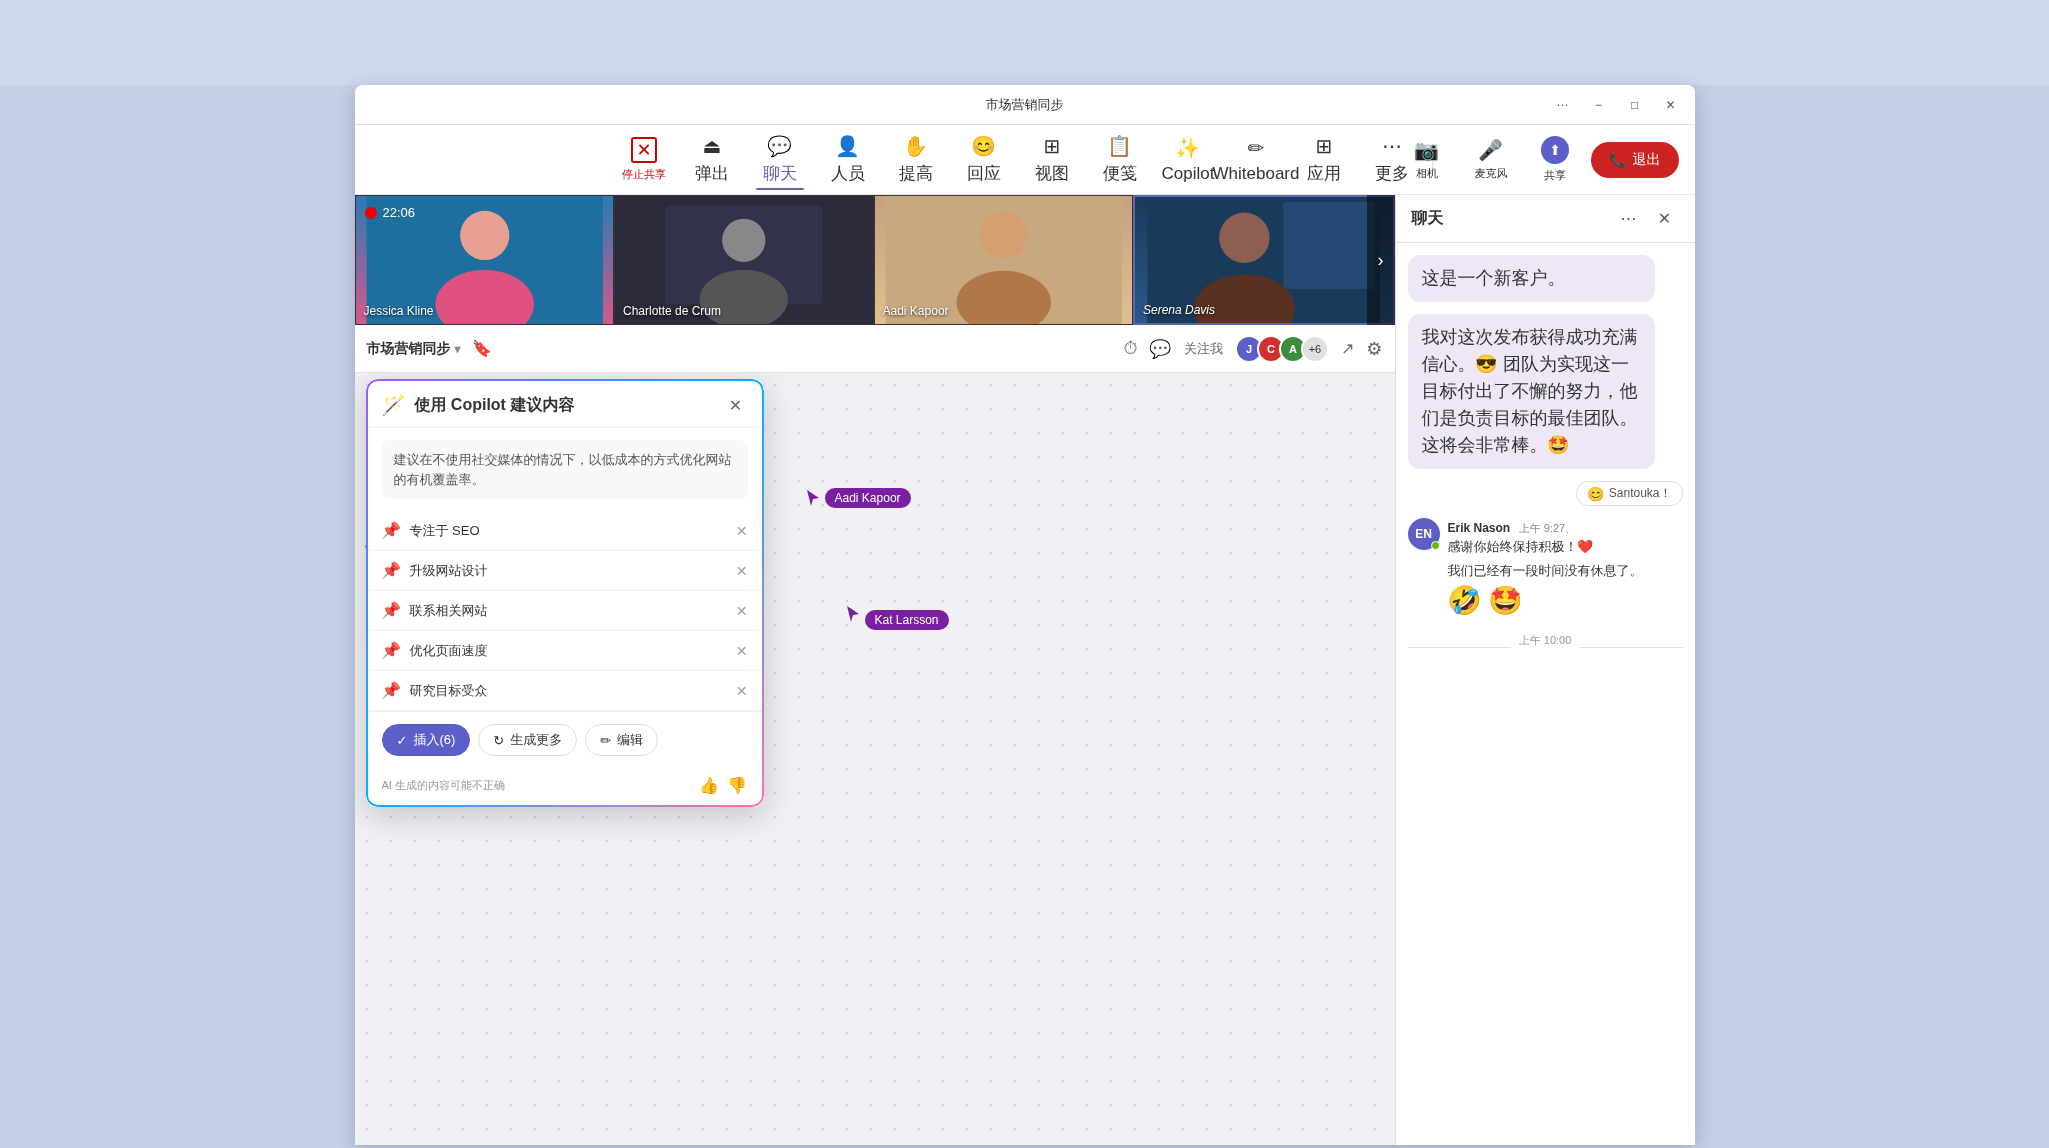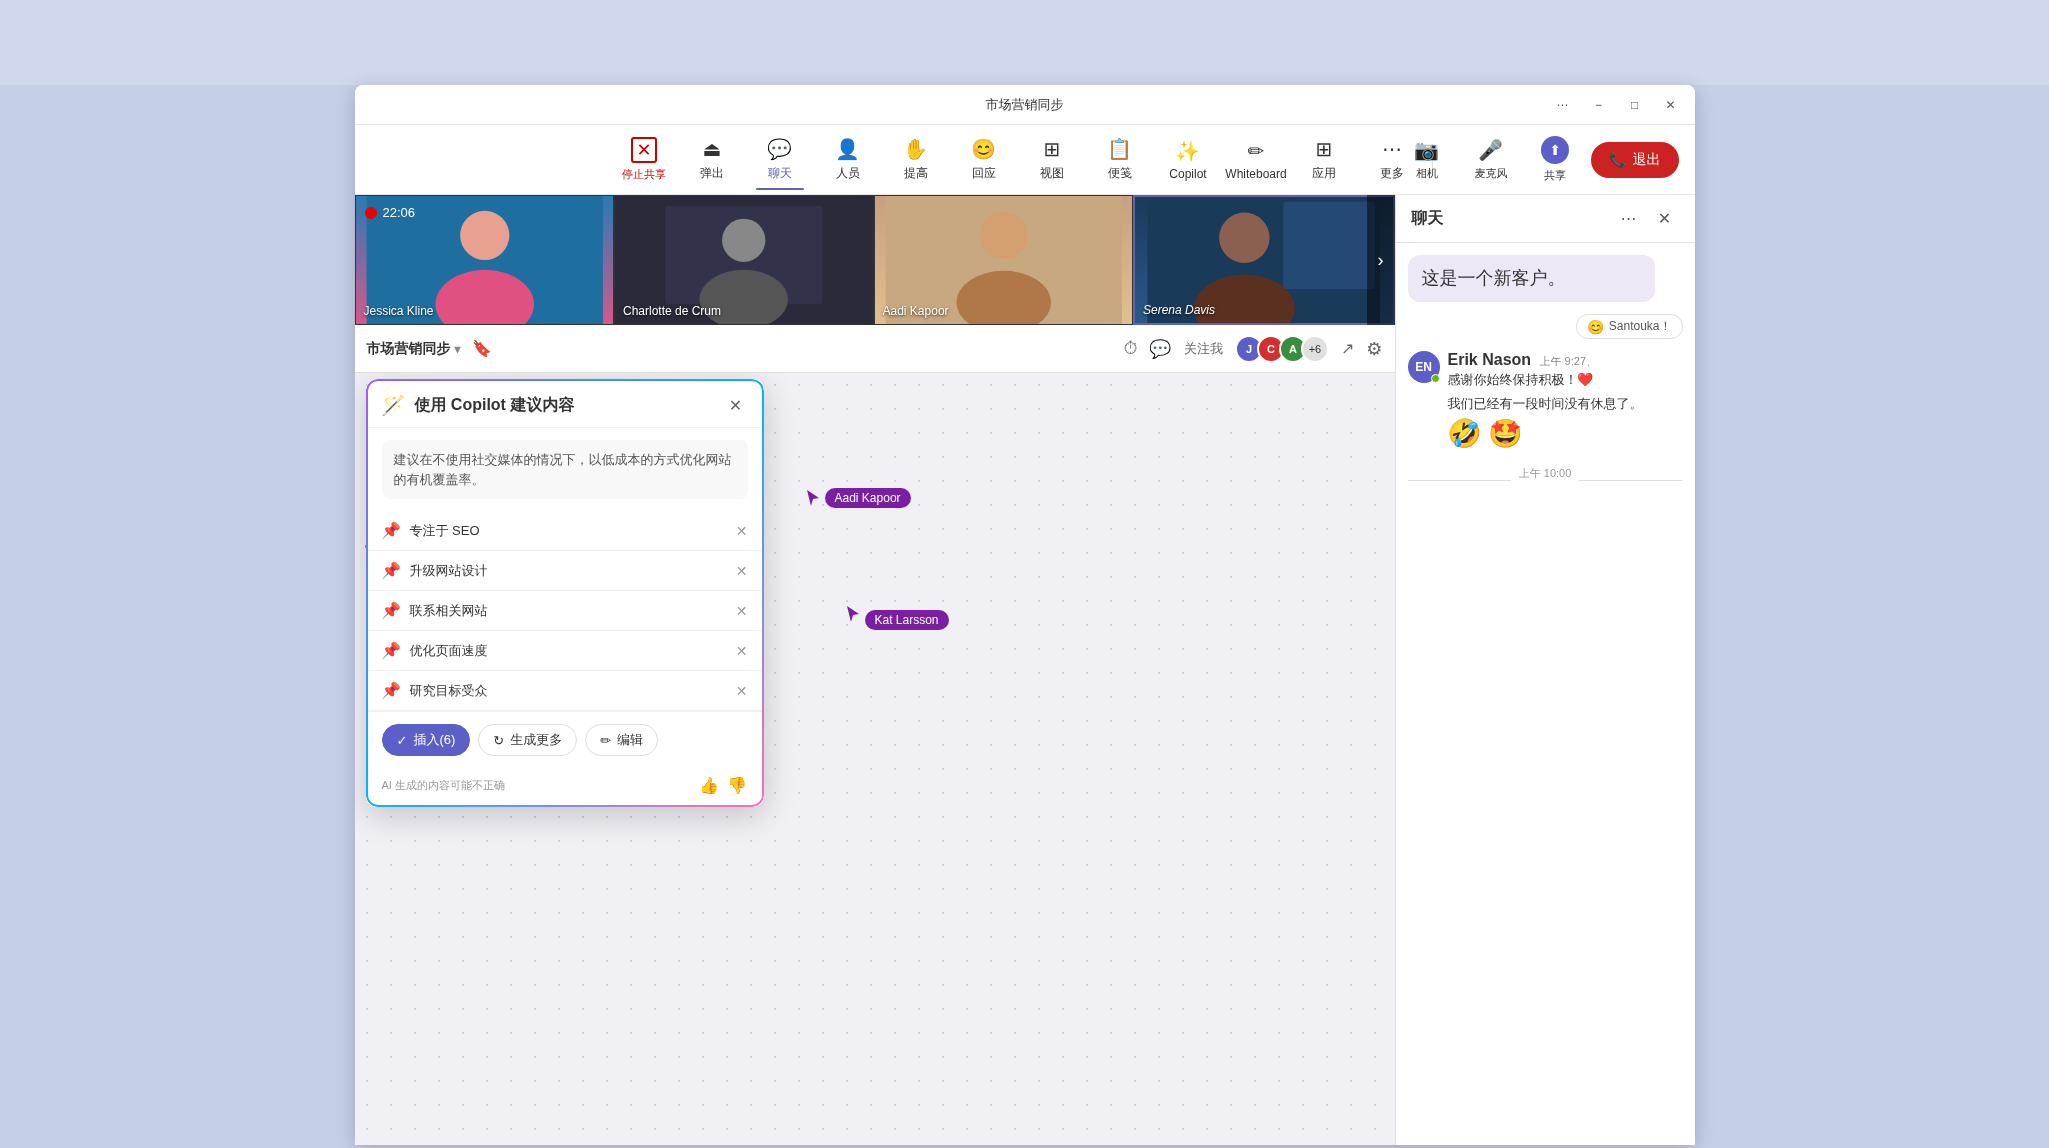--- a/index.html
+++ b/index.html
@@ -80,21 +80,21 @@
       align-items: center;
       justify-content: center;
       width: 64px;
       height: 60px;
       cursor: pointer;
       border-radius: 6px;
       gap: 4px;
       position: relative;
     }
     .toolbar-item .icon { font-size: 20px; color: #333; }
-    .toolbar-item .label { font-size: 12px; color: #333; }
+    .toolbar-item .label { font-size: 17px; color: #333; }
     .toolbar-item.active .label { color: #6264a7; }
     .toolbar-item.active::after {
       content: '';
       position: absolute;
       bottom: 0;
       left: 8px;
       right: 8px;
       height: 2px;
       background: #6264a7;
       border-radius: 1px;
@@ -500,21 +500,21 @@
       justify-content: center;
       font-size: 12px;
       font-weight: 600;
       color: #fff;
       flex-shrink: 0;
     }
     .chat-msg-content {
       flex: 1;
     }
     .chat-sender-name {
-      font-size: 16px;
+      font-size: 12px;
       font-weight: 600;
       color: #333;
     }
     .chat-sender-time {
       font-size: 11px;
       color: #888;
       margin-left: 4px;
     }
     .chat-text {
       font-size: 13px;
@@ -851,20 +851,23 @@
           <div class="chat-header-btn">✕</div>
         </div>
       </div>
 
       <div class="chat-messages">
 
         <div class="message-bubble" style="background:#ede7f6;">
           <span>这是一个新客户。</span>
         </div>
 
+        <div class="message-bubble" style="background:#ede7f6;">
+          <span>我对这次发布获得成功充满信心。😎 团队为实现这一目标付出了不懈的努力，他们是负责目标的最佳团队。这将会非常棒。🤩</span>
+        </div>
 
         <div class="sender-badge">
           <span style="font-size:14px;">😊</span>
           <span>Santouka！</span>
         </div>
 
         <div class="chat-user-row">
           <div class="chat-avatar" style="background:#5b5fc7; position:relative;">
             EN
             <span style="position:absolute; bottom:0; right:0; width:9px; height:9px; background:#6bb700; border-radius:50%; border:1.5px solid #fff;"></span>

